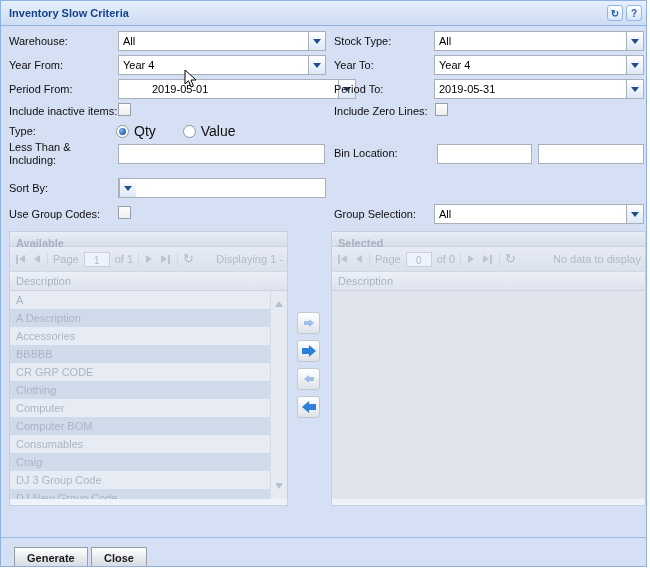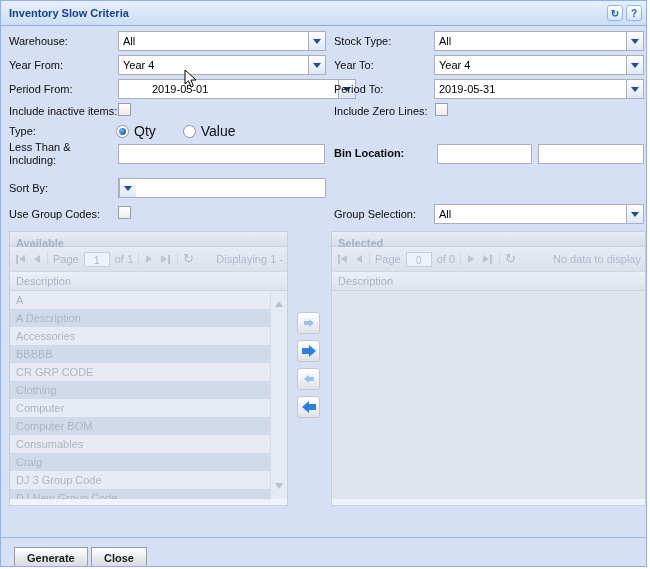--- a/index.html
+++ b/index.html
@@ -133,21 +133,21 @@
   <div class="lbl" style="left:8px;top:124px;">Type:</div>
   <div class="radio-row" style="left:115px;top:122px;">
     <div class="radio sel"></div>
     <span class="radio-lbl">Qty</span>
     <div class="radio"></div>
     <span class="radio-lbl">Value</span>
   </div>
 
   <div class="lbl" style="left:8px;top:140px;width:100px;line-height:13px;">Less Than &amp; Including:</div>
   <div class="txt" style="left:117px;top:143px;width:207px;"></div>
-  <div class="lbl" style="left:333px;top:146px;font-weight:bold;">Bin Location:</div>
+  <div class="lbl" style="left:333px;top:146px;">Bin Location:</div>
   <div class="txt" style="left:436px;top:143px;width:95px;"></div>
   <div class="txt" style="left:537px;top:143px;width:106px;"></div>
 
   <div class="lbl" style="left:8px;top:181px;">Sort By:</div>
   <div class="combo" style="left:117px;top:177px;width:208px;">
     <div class="trigger">
         <div class="tri-down"></div>
       </div>
   </div>
 

